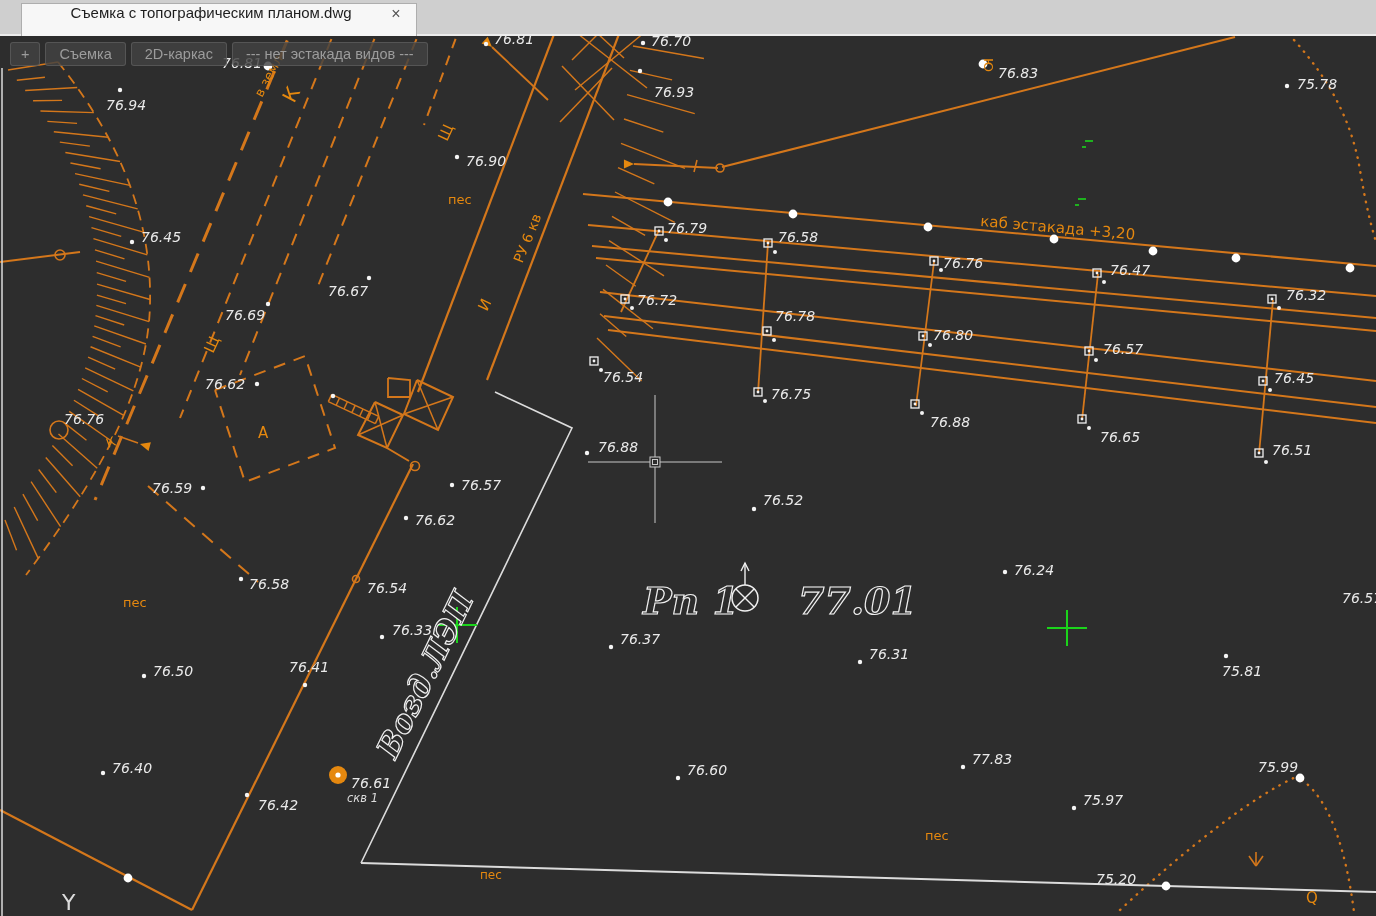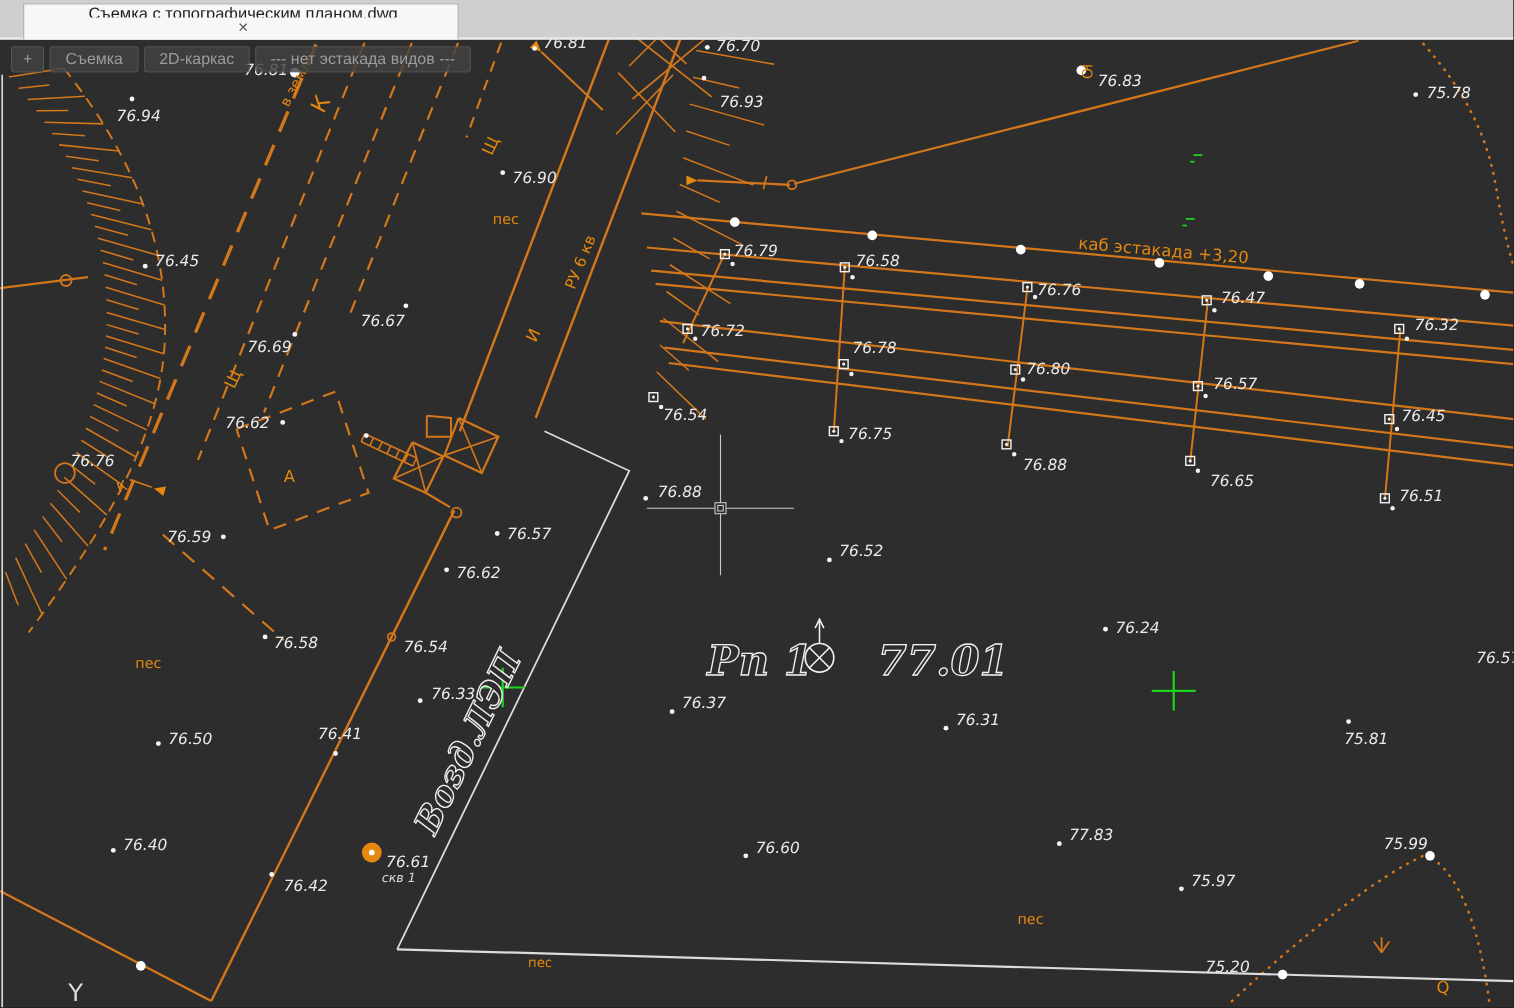--- a/index.html
+++ b/index.html
@@ -4,21 +4,21 @@
 <style>
   html,body{margin:0;padding:0;background:#1f1f1f;}
   .screen{position:relative;width:1376px;height:916px;overflow:hidden;background:#2d2d2d;
           font-family:"Liberation Sans",sans-serif;}
   svg.drawing{position:absolute;left:0;top:0;}
   
   .tabbar{position:absolute;left:0;top:0;width:100%;height:36px;background:#cfcfcf;
           border-bottom:2px solid #ececec;box-sizing:border-box;z-index:5;}
   .tab{position:absolute;left:21px;top:3px;width:396px;height:33px;background:#f7f7f7;
        border:1px solid #aeaeae;border-bottom:none;box-sizing:border-box;display:flex;
-       align-items:center;padding:0 10px 0 14px;flex-direction:column;}
+       padding:0 10px 0 14px;}
   .tab-title{flex:1;text-align:center;font-size:15px;color:#1d1d1d;white-space:nowrap;
        overflow:hidden;}
   .tab-close{width:20px;text-align:center;font-size:16px;color:#555;cursor:pointer;line-height:20px;}
   
   .vctrl{position:absolute;left:10px;top:42px;display:flex;gap:5px;z-index:4;}
   .vbtn{height:22px;line-height:22px;padding:0 13px;border-radius:3px;
         background:rgba(66,66,66,0.82);border:1px solid rgba(130,130,130,0.35);
         color:#9c9c9c;font-size:14.5px;white-space:nowrap;cursor:pointer;}
   .vbtn.plus{padding:0 10px;}
 </style>

